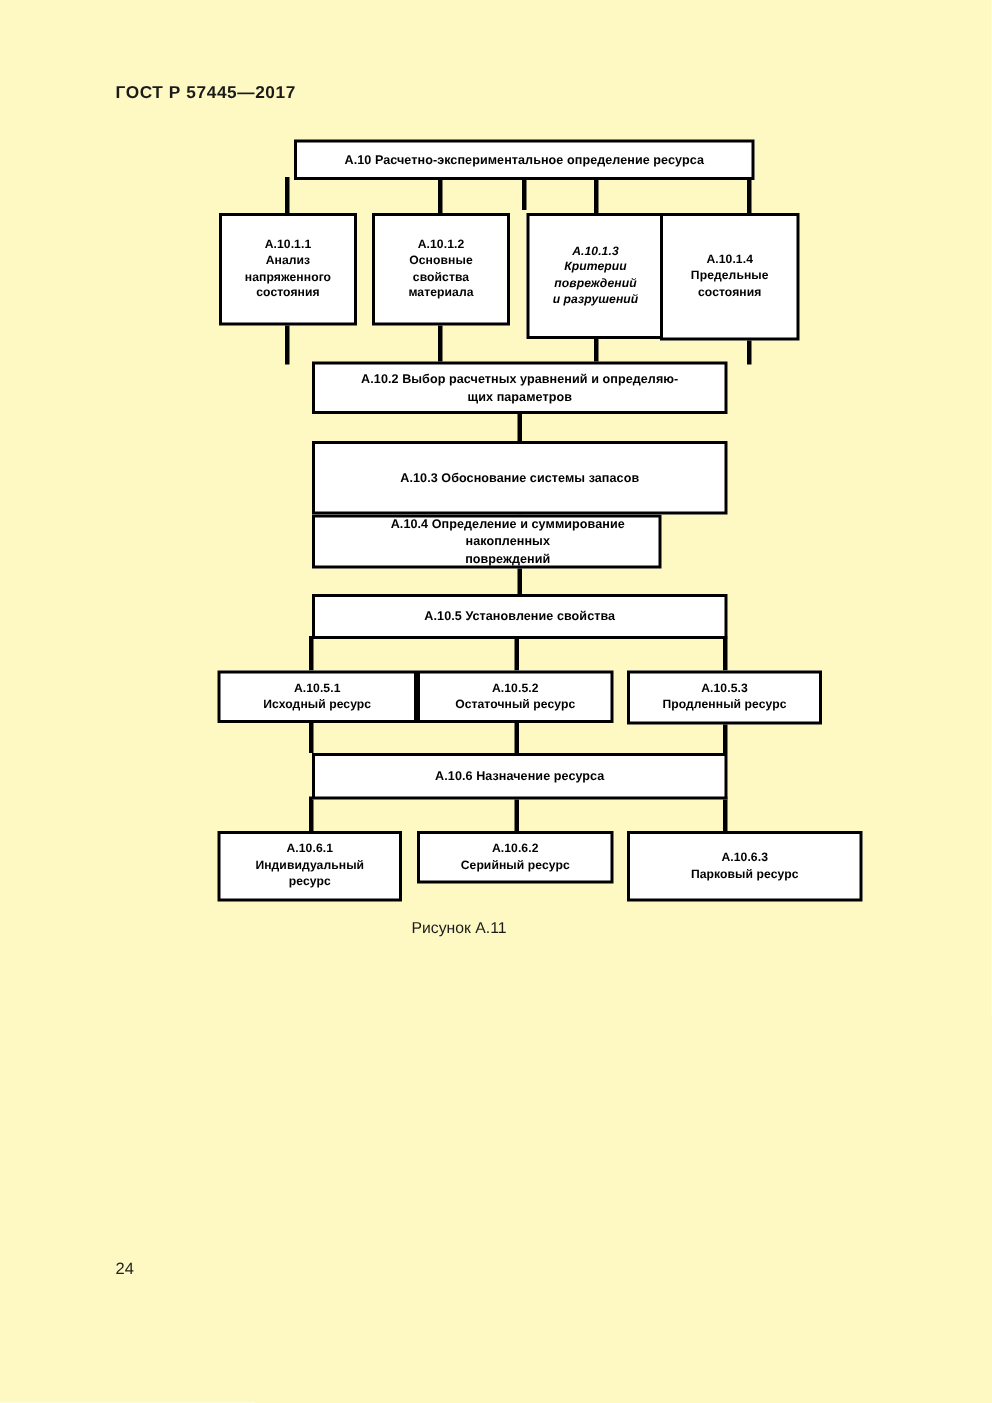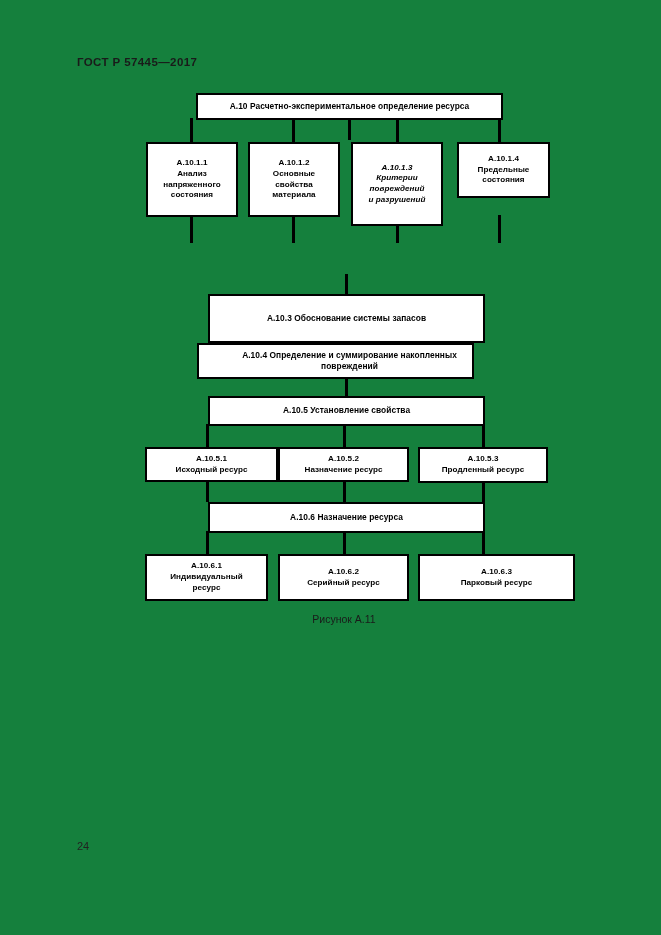--- a/index.html
+++ b/index.html
@@ -16,21 +16,21 @@
     color: #000000;
     overflow: hidden;
   }
 
   .page {
     position: absolute;
     left: 0;
     top: 0;
     width: 661px;
     height: 935px;
-    background: #15803d;
+    background: #fef9c3;
   }
 
   .page-header {
     position: absolute;
     left: 77px;
     top: 56px;
     font-size: 11.5px;
     font-weight: bold;
     letter-spacing: 0.4px;
     color: #1a1a1a;
@@ -40,27 +40,26 @@
   .page-number {
     position: absolute;
     left: 77px;
     top: 840px;
     font-size: 11px;
     color: #222222;
   }
 
   .figure-caption {
     position: absolute;
-    left: 14px;
+    left: 0;
     top: 613px;
     width: 612px;
     text-align: center;
     font-size: 10.5px;
     color: #1a1a1a;
-    padding-left: 24px;
   }
 
   
   .diagram {
     position: absolute;
     left: 0;
     top: 0;
     width: 661px;
     height: 935px;
   }
@@ -157,66 +156,70 @@
 материала</span>
     </div>
 
     <div class="node" style="left:351px; top:142px; width:92px; height:84px;font-style:italic;">
       <span class="label">А.10.1.3
 Критерии
 повреждений
 и разрушений</span>
     </div>
 
-    <div class="node" style="left:457px; top:142px; width:93px; height:56px;">
+    <div class="node" style="left:440px; top:142px; width:93px; height:85px;">
       <span class="label">А.10.1.4
 Предельные
 состояния</span>
     </div>
 
+    <div class="node wide" style="left:208px; top:241px; width:277px; height:35px;">
+      <span class="label">А.10.2 Выбор расчетных уравнений и определяю-
+щих параметров</span>
+    </div>
 
     <div class="node wide" style="left:208px; top:294px; width:277px; height:49px;">
       <span class="label">А.10.3 Обоснование системы запасов</span>
     </div>
 
-    <div class="node wide" style="left:197px; top:343px; width:277px; height:36px;padding-left:31px;">
+    <div class="node wide" style="left:208px; top:343px; width:233px; height:36px;padding-left:31px;">
       <span class="label">А.10.4 Определение и суммирование накопленных
 повреждений</span>
     </div>
 
     <div class="node wide" style="left:208px; top:396px; width:277px; height:30px;">
       <span class="label">А.10.5 Установление свойства</span>
     </div>
 
     <div class="node" style="left:145px; top:447px; width:133px; height:35px;">
       <span class="label">А.10.5.1
 Исходный ресурс</span>
     </div>
 
     <div class="node" style="left:278px; top:447px; width:131px; height:35px;">
       <span class="label">А.10.5.2
-Назначение ресурс</span>
+Остаточный ресурс</span>
     </div>
 
     <div class="node" style="left:418px; top:447px; width:130px; height:36px;">
       <span class="label">А.10.5.3
 Продленный ресурс</span>
     </div>
 
     <div class="node wide" style="left:208px; top:502px; width:277px; height:31px;">
       <span class="label">А.10.6 Назначение ресурса</span>
     </div>
 
     <div class="node" style="left:145px; top:554px; width:123px; height:47px;">
       <span class="label">А.10.6.1
 Индивидуальный
 ресурс</span>
     </div>
 
-    <div class="node" style="left:278px; top:554px; width:131px; height:47px;">
+    <div class="node" style="left:278px; top:554px; width:131px; height:35px;">
       <span class="label">А.10.6.2
 Серийный ресурс</span>
     </div>
 
     <div class="node" style="left:418px; top:554px; width:157px; height:47px;">
       <span class="label">А.10.6.3
 Парковый ресурс</span>
     </div>
 
   </div>

